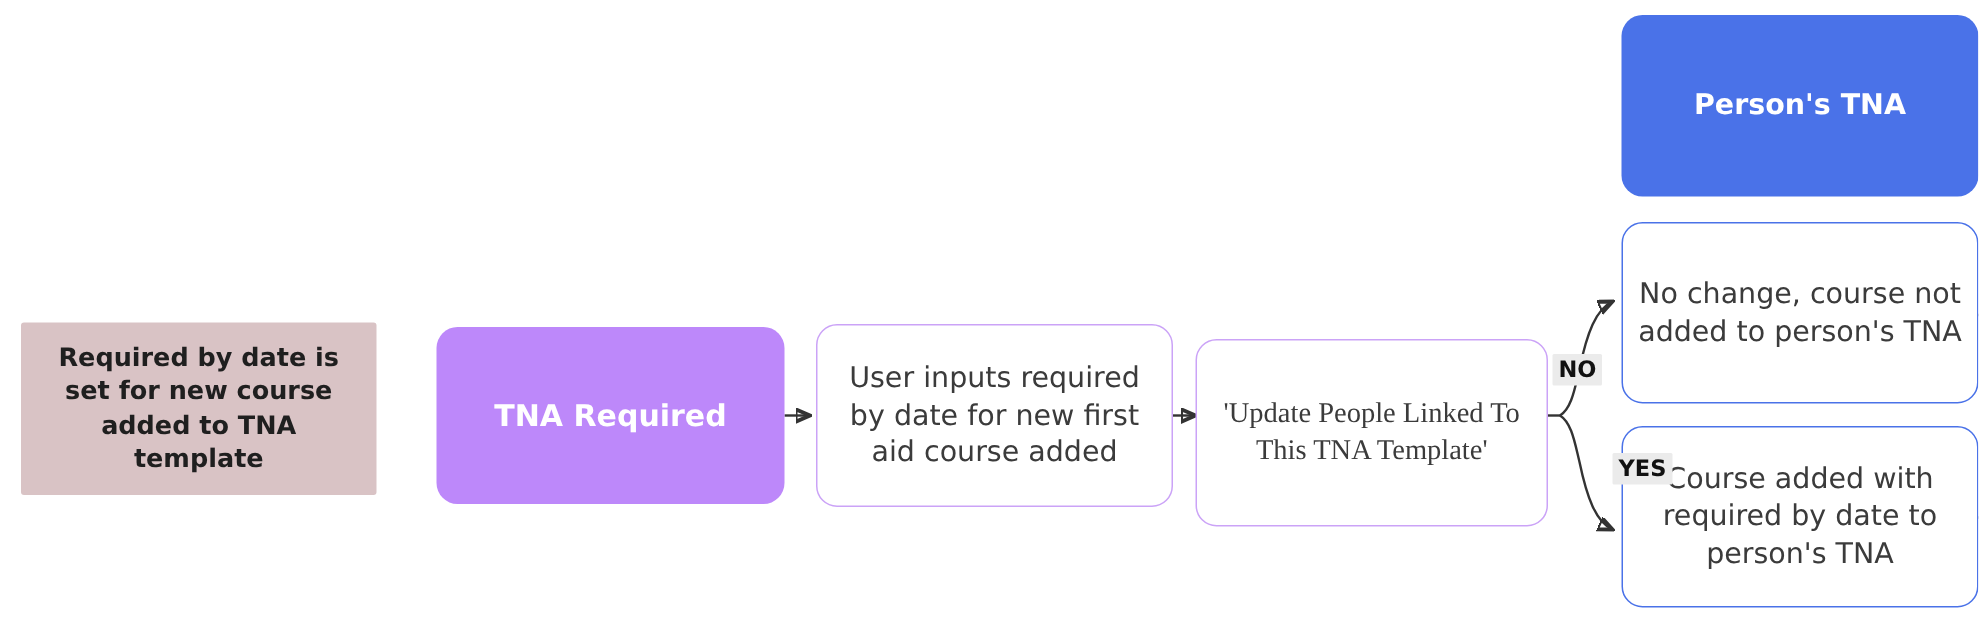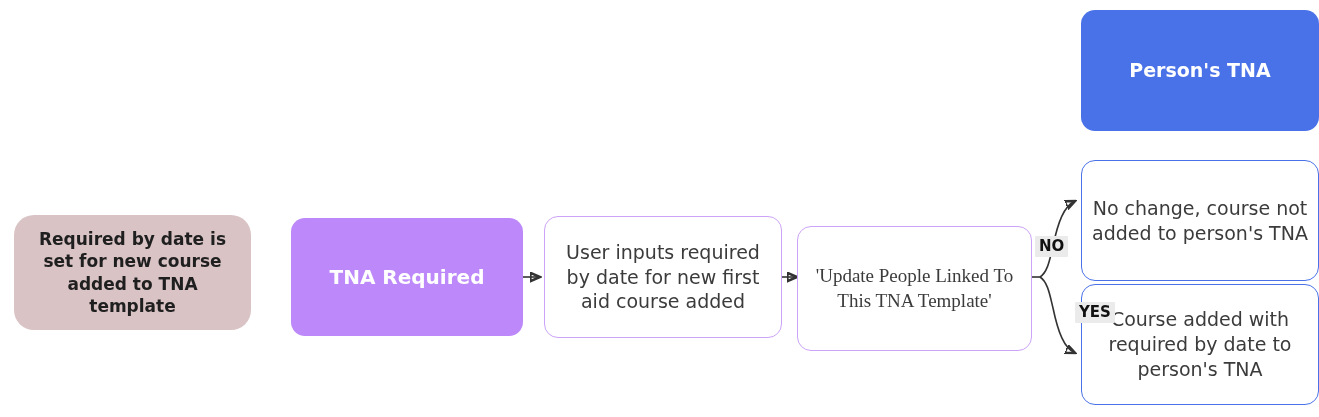--- a/index.html
+++ b/index.html
@@ -30,21 +30,21 @@
     display: block;
     width: 100%;
     padding: 0 10px;
     box-sizing: border-box;
     white-space: pre-line;
   }
 
   
   .n-mauve {
     background: #d9c3c5;
-    border-radius: 20px;
+    border-radius: 2px;
     color: #1f1f1f;
     font-weight: bold;
     font-size: 17px;
   }
   .n-purple-solid {
     background: #bd88fa;
     border-radius: 14px;
     color: #ffffff;
     font-weight: bold;
     font-size: 20px;
@@ -142,21 +142,21 @@
   </div>
 
   <div class="node n-purple-outline" style="left:797px; top:226px; width:235px; height:125px;font-family:Liberation Serif, serif;">
     <span class="label">'Update People Linked To This TNA Template'</span>
   </div>
 
   <div class="node n-blue-solid" style="left:1081px; top:10px; width:238px; height:121px;">
     <span class="label">Person's TNA</span>
   </div>
 
-  <div class="node n-blue-outline" style="left:1081px; top:148px; width:238px; height:121px;margin-top:12px;">
+  <div class="node n-blue-outline" style="left:1081px; top:148px; width:238px; height:121px;">
     <span class="label">No change, course not added to person's TNA</span>
   </div>
 
   <div class="node n-blue-outline" style="left:1081px; top:284px; width:238px; height:121px;">
     <span class="label">Course added with required by date to person's TNA</span>
   </div>
 
   <div class="edge-label" style="left:1035px; top:236px;text-align:right;">NO</div>
 
   <div class="edge-label" style="left:1031px; top:302px;margin-left:44px;">YES</div>

